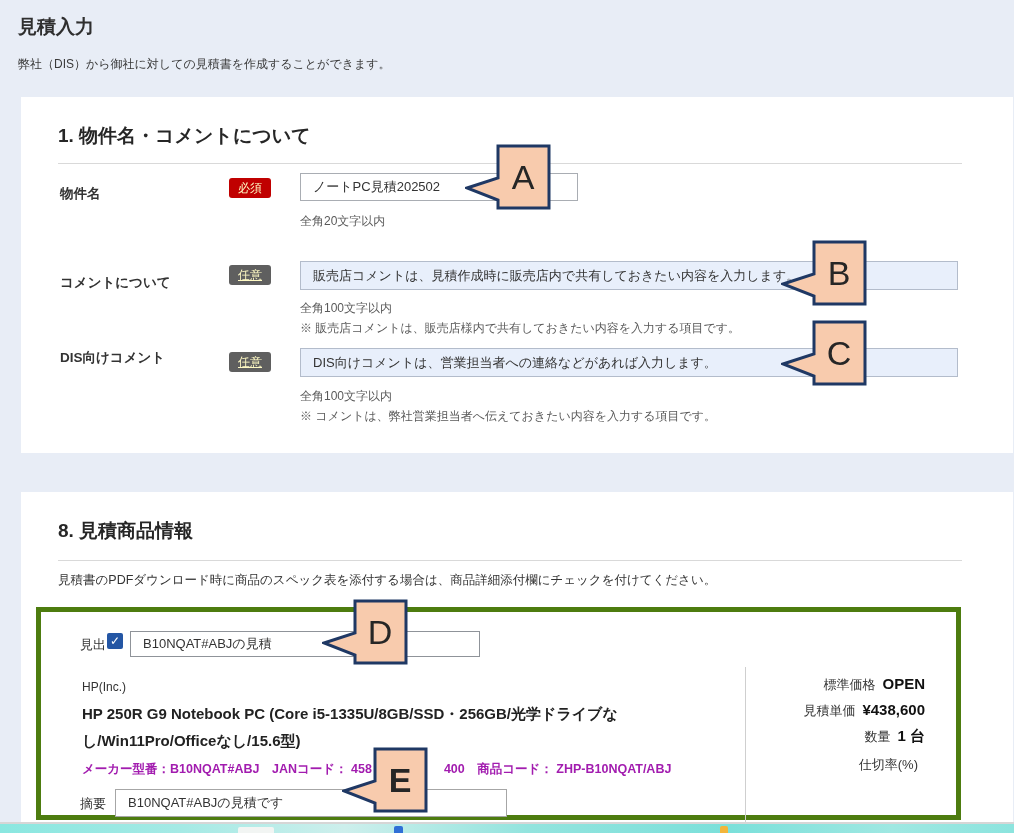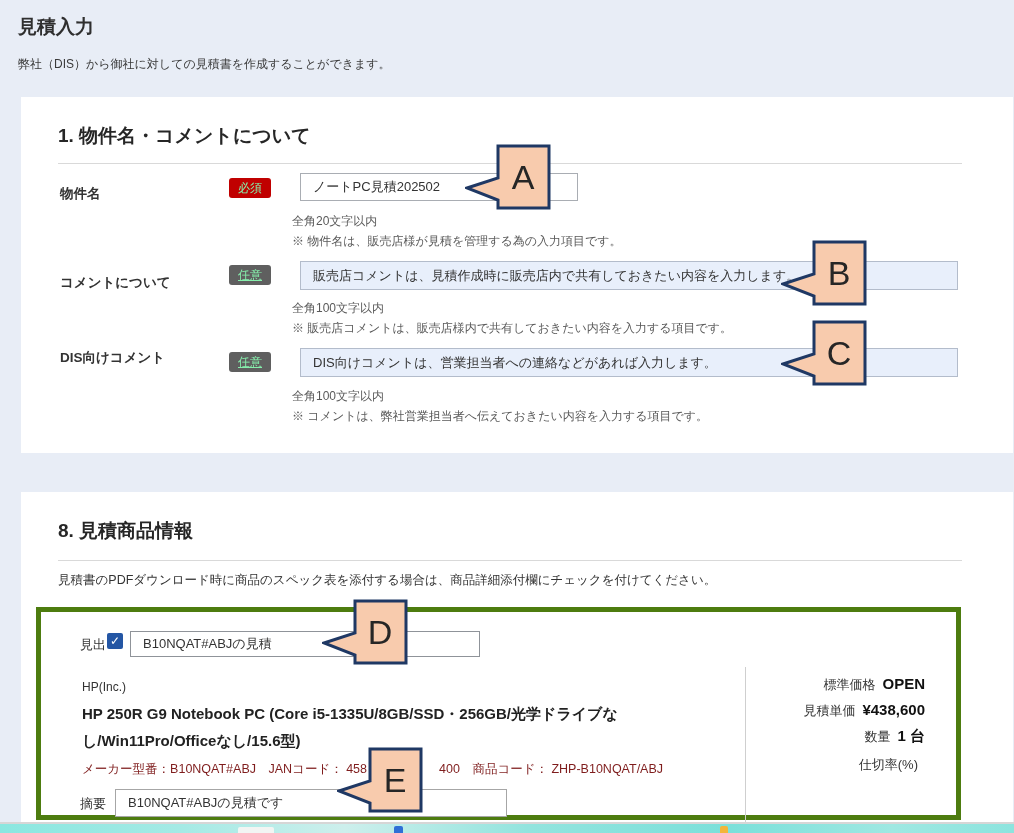--- a/index.html
+++ b/index.html
@@ -18,45 +18,45 @@
   #card1 { top:97px; height:356px; }
   #card2 { top:492px; height:341px; }
 
   .section-heading { position:absolute; left:37px; top:26px; font-size:19px; font-weight:bold; color:#262626; }
   .section-rule { position:absolute; left:37px; width:904px; border-top:1px solid #d9d9d9; }
   #card1 .section-rule { top:66px; }
   #card2 .section-rule { top:68px; }
   .section-desc { position:absolute; left:37px; top:80px; font-size:12.5px; color:#333; }
 
   .flabel { position:absolute; left:39px; font-size:13.5px; font-weight:bold; color:#333; }
-  .badge { position:absolute; left:208px; font-size:12px; color:#86efac; padding:4px 9px; border-radius:3px; line-height:1; }
+  .badge { position:absolute; left:208px; font-size:12px; color:#fef9c3; padding:4px 9px; border-radius:3px; line-height:1; }
   .badge.required { background:#c00000; }
   .badge.optional { background:#5f5f5f;text-decoration:underline; }
   .inwrap { position:absolute; }
   .inwrap input { width:100%; height:100%; border:1px solid #a9adb3; background:#fff; font-size:13px; color:#333; padding:0 12px; font-family:inherit; }
   .inwrap.hl input { background:#e8effb; border:1px solid #b3bccb; }
-  .helper { position:absolute; left:271px; font-size:12px; color:#595959; }
+  .helper { position:absolute; left:279px; font-size:12px; color:#595959; }
 
   
   #f1-label{top:88px} #f1-badge{top:81px} #f1-input{left:279px; top:76px; width:278px; height:28px}
   #f1-h1{top:116px} #f1-h2{top:136px}
   #f2-label{top:177px} #f2-badge{top:168px} #f2-input{left:279px; top:164px; width:658px; height:29px}
   #f2-h1{top:203px} #f2-h2{top:223px}
   #f3-label{top:252px} #f3-badge{top:255px} #f3-input{left:279px; top:251px; width:658px; height:29px}
   #f3-h1{top:291px} #f3-h2{top:311px}
 
   
   .product-box { position:absolute; left:15px; top:115px; width:925px; height:213px; border:5px solid #4d7c0f; background:#fff; }
   .hd-label { position:absolute; left:39px; top:24px; font-size:13px; color:#333; }
   .checkbox { position:absolute; left:66px; top:21px; width:16px; height:16px; background:#2456a4; border-radius:2px; color:#fff; font-size:12px; line-height:16px; text-align:center; }
   #hd-input { left:89px; top:19px; width:350px; height:26px; }
   #hd-input input { border:1px solid #8f9399; }
   .maker { position:absolute; left:41px; top:68px; font-size:12px; color:#333; }
   .pname { position:absolute; left:41px; top:88px; width:662px; font-size:15px; font-weight:bold; color:#222; line-height:27px; }
-  .codes { position:absolute; left:41px; top:148px; font-size:12.5px; color:#7f1d1d; white-space:nowrap; }
+  .codes { position:absolute; left:41px; top:148px; font-size:12.5px; color:#a21caf; white-space:nowrap;font-weight:bold; }
   .jan-gap { position:relative; display:inline-block; width:72px; height:13px; vertical-align:baseline; }
   .sum-label { position:absolute; left:39px; top:183px; font-size:13px; color:#333; }
   #sum-input { left:74px; top:177px; width:392px; height:28px; }
   #sum-input input { border:1px solid #a6a6a6; }
 
   .price-block { position:absolute; left:704px; top:55px; width:220px; height:156px; border-left:1px solid #cfcfcf; }
   .price-row { position:absolute; right:40px; white-space:nowrap; text-align:right; }
   .price-row .pl { font-size:13px; color:#333; margin-right:7px; }
   .price-row .pv { font-size:15px; font-weight:bold; color:#111; }
   #pr0{top:8px} #pr1{top:34px} #pr2{top:60px} #pr3{top:88px}
@@ -88,21 +88,20 @@
   <div class="inwrap" id="f1-input">
     <input type="text" value="ノートPC見積202502" style="">
     <div class="callout" style="left:165px; top:-29px;">
       <svg width="86" height="66" viewBox="0 0 86 66">
         <path d="M33 2 H84 V64 H33 V56 L2 44 L33 34 Z" fill="#f8cbad" stroke="#1f3864" stroke-width="3"></path>
         <text x="58" y="45" text-anchor="middle" font-size="34" fill="#262626">A</text>
       </svg>
     </div>
   </div>
   <div class="helper" id="f1-h1">全角20文字以内</div>
-  <div class="helper" id="f1-h2">※ 物件名は、販売店様が見積を管理する為の入力項目です。</div>
 
   <div class="flabel" id="f2-label">コメントについて</div>
   <div class="badge optional" id="f2-badge">任意</div>
   <div class="inwrap hl" id="f2-input">
     <input type="text" value="販売店コメントは、見積作成時に販売店内で共有しておきたい内容を入力します。" style="">
     <div class="callout" style="left:481px; top:-21px;">
       <svg width="86" height="66" viewBox="0 0 86 66">
         <path d="M33 2 H84 V64 H33 V56 L2 44 L33 34 Z" fill="#f8cbad" stroke="#1f3864" stroke-width="3"></path>
         <text x="58" y="45" text-anchor="middle" font-size="34" fill="#262626">B</text>
       </svg>

